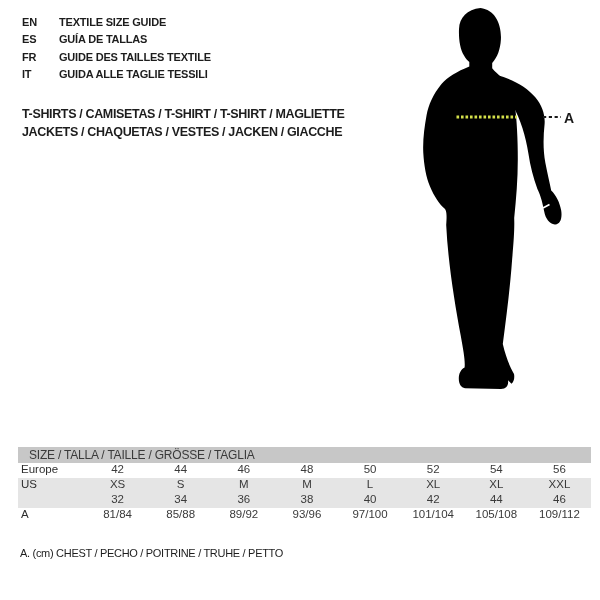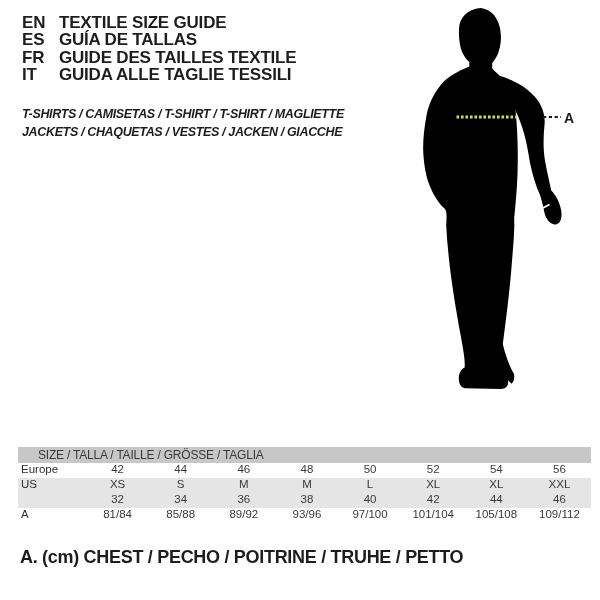--- a/index.html
+++ b/index.html
@@ -2,42 +2,42 @@
 <html><head>
 <meta charset="utf-8">
 <style>
   html,body{margin:0;padding:0;background:#fff;}
   #canvas{
     position:relative;width:600px;height:600px;background:#ffffff;
     font-family:"Liberation Sans", sans-serif;color:#1d1d1d;overflow:hidden;
   }
   
   .lang-block{position:absolute;left:22px;top:14px;}
-  .lang-row{display:flex;line-height:17.4px;font-size:17px;font-weight:700;letter-spacing:-0.2px;}
+  .lang-row{display:flex;line-height:17.4px;font-size:11px;font-weight:700;letter-spacing:-0.2px;}
   .lang-code{width:37px;flex:0 0 37px;}
   
   .cat-block{position:absolute;left:22px;top:106px;}
-  .cat-line{line-height:17.6px;font-size:12.5px;font-weight:700;letter-spacing:-0.35px;white-space:nowrap;font-style:italic;}
+  .cat-line{line-height:17.6px;font-size:12.5px;font-weight:700;letter-spacing:-0.35px;white-space:nowrap;}
   
   .figure-wrap{position:absolute;left:395px;top:0;width:205px;height:400px;}
   .figure-wrap svg{display:block;}
   .measure-a{font-family:"Liberation Sans",sans-serif;font-size:14px;font-weight:600;fill:#1a1a1a;}
   
   .man-title{position:absolute;left:20px;top:417px;font-size:12.5px;font-weight:700;letter-spacing:-0.2px;}
   
   .size-table{position:absolute;left:18px;top:447px;width:573px;font-size:11.5px;color:#333;}
   .st-header{height:16px;line-height:16px;background:#c7c7c7;color:#3a3a3a;
-             padding-left:20px;font-size:12px;letter-spacing:-0.2px;}
+             padding-left:11px;font-size:12px;letter-spacing:-0.2px;}
   .st-row{display:flex;height:15px;}
   .st-row.shade{background:#e5e5e5;}
   .st-row.tall{height:21px;}
   .st-label{flex:0 0 65px;padding-left:3px;text-align:left;color:#2e2e2e;}
   .st-cell{flex:1 1 0;text-align:center;color:#3a3a3a;}
   
-  .footnote{position:absolute;left:20px;top:547px;font-size:18px;font-weight:700;letter-spacing:-0.3px;}
+  .footnote{position:absolute;left:20px;top:547px;font-size:11px;font-weight:400;letter-spacing:-0.3px;}
 </style>
 </head>
 <body>
 
 <div id="canvas">
 
   <div class="lang-block">
     <div class="lang-row">
       <span class="lang-code">EN</span>
       <span class="lang-label">TEXTILE SIZE GUIDE</span>

